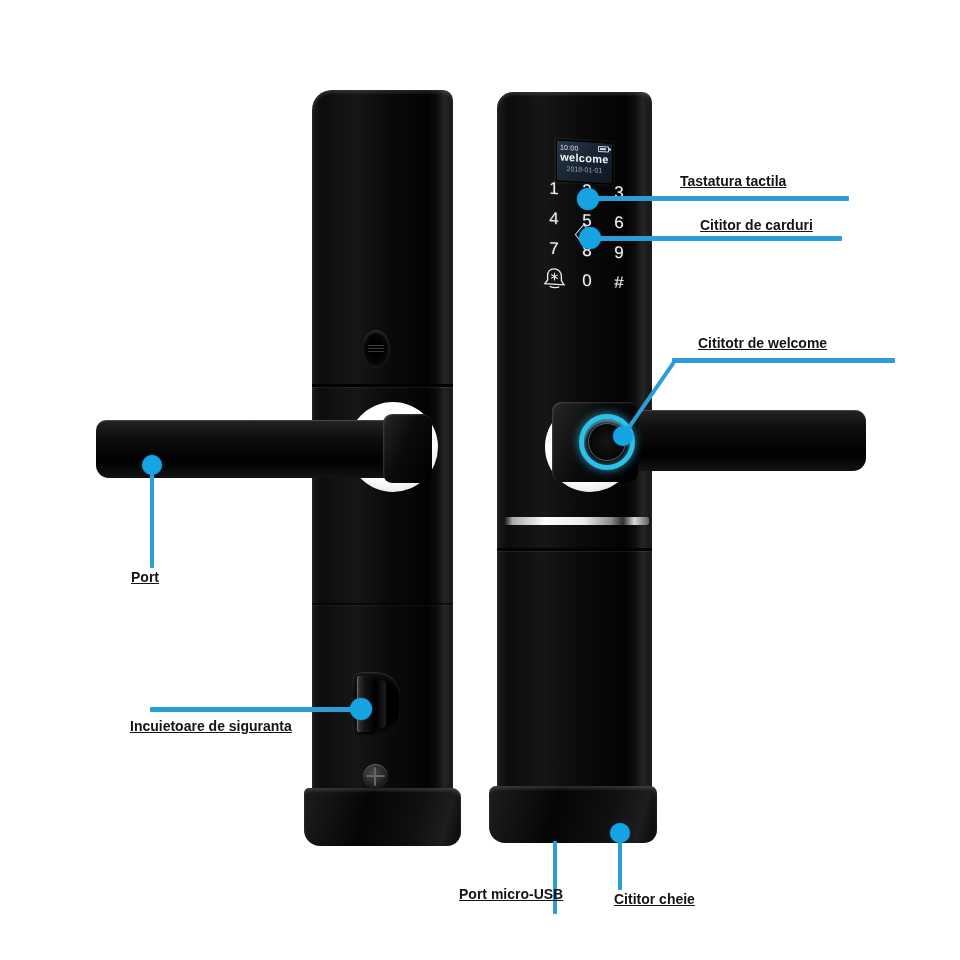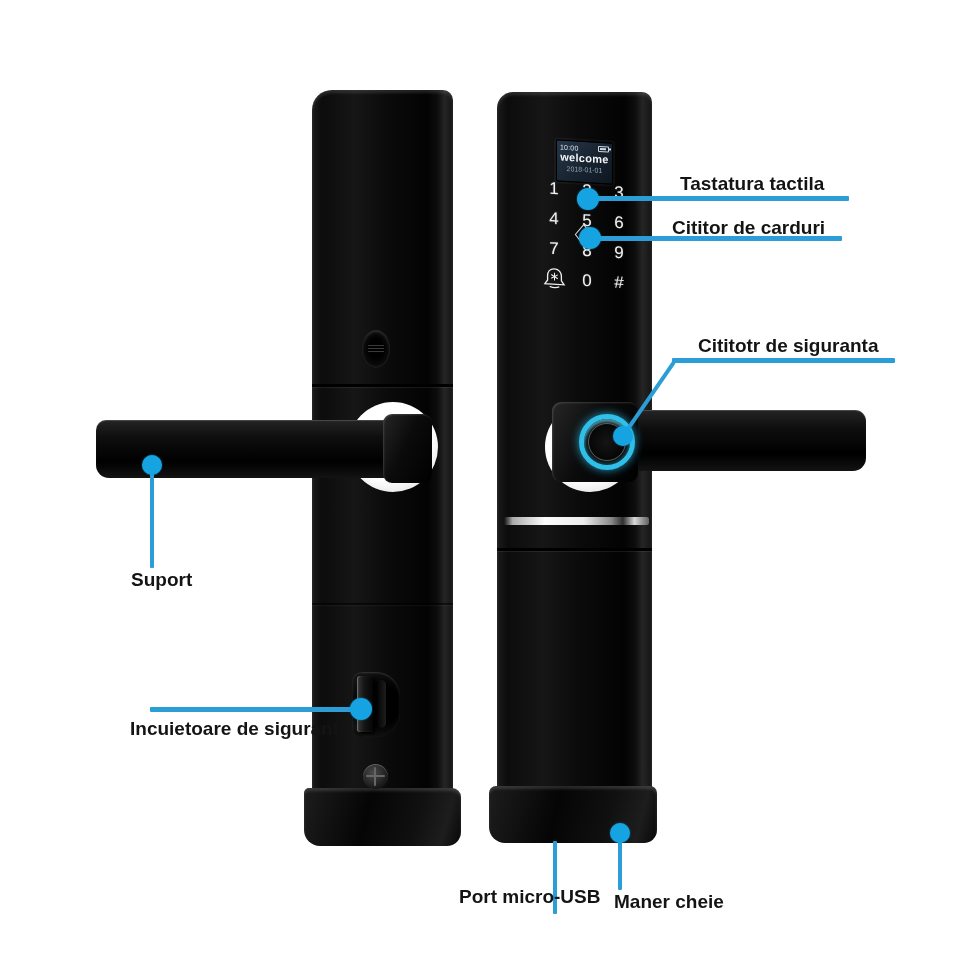--- a/index.html
+++ b/index.html
@@ -88,21 +88,21 @@
   .tt-slot{position:absolute;left:24px;top:8px;width:10px;height:48px;border-radius:5px;
     background:linear-gradient(90deg,#000,#1e1e1e);}
 
   .screw{position:absolute;left:363px;top:764px;width:25px;height:25px;border-radius:50%;
     background:radial-gradient(circle at 40% 35%, #4a4a4a, #151515 75%);
     box-shadow:inset 0 1px 1px rgba(255,255,255,.25);}
   .screw .h{position:absolute;left:3px;top:11px;width:19px;height:2px;background:#666;border-radius:1px;}
   .screw .v{position:absolute;left:11px;top:3px;width:2px;height:19px;background:#666;border-radius:1px;}
 
   
-  .lbl{position:absolute;font-size:19px;font-weight:bold;color:#141414;z-index:60;white-space:nowrap;}
+  .lbl{position:absolute;font-size:14px;font-weight:bold;color:#141414;z-index:60;white-space:nowrap;text-decoration:underline;}
   .cline{position:absolute;background:var(--cline,#2b9ed8);z-index:50;border-radius:1px;}
   .cdot{position:absolute;border-radius:50%;background:var(--cdot,#16a3e2);z-index:55;
         box-shadow:0 0 2px rgba(22,163,226,.6);}
   .d22{width:22px;height:22px;} .d20{width:20px;height:20px;}
 </style>
 </head>
 <body>
 
 <div class="stage">
 
@@ -168,37 +168,37 @@
   <div class="handlebar bar-right"></div>
   <div class="mount mount-right"></div>
   <div class="fp-ring">
     <div class="fp-inner"></div>
   </div>
 
   <div class="lbl" style="left:680px;top:173px;">Tastatura tactila</div>
   <div class="cline" style="left:589px;top:196px;width:260px;height:5px;"></div>
   <div class="cdot d22" style="left:577px;top:188px;"></div>
 
-  <div class="lbl" style="left:672px;top:217px;text-align:center;">Cititor de carduri</div>
+  <div class="lbl" style="left:700px;top:217px;text-align:center;">Cititor de carduri</div>
   <div class="cline" style="left:591px;top:236px;width:251px;height:5px;"></div>
   <div class="cdot d22" style="left:579px;top:227px;"></div>
 
-  <div class="lbl" style="left:698px;top:335px;">Cititotr de siguranta</div>
+  <div class="lbl" style="left:698px;top:335px;">Cititotr de welcome</div>
   <div class="cline" style="left:672px;top:358px;width:223px;height:5px;"></div>
   <div class="cline" style="left:674px;top:360px;width:88px;height:4px;transform:rotate(124.5deg);transform-origin:0 50%;"></div>
   <div class="cdot d20" style="left:613px;top:426px;"></div>
 
-  <div class="lbl" style="left:131px;top:569px;">Suport</div>
+  <div class="lbl" style="left:131px;top:569px;">Port</div>
   <div class="cline" style="left:150px;top:466px;width:4px;height:102px;"></div>
   <div class="cdot d20" style="left:142px;top:455px;"></div>
 
   <div class="lbl" style="left:130px;top:718px;">Incuietoare de siguranta</div>
   <div class="cline" style="left:150px;top:707px;width:211px;height:5px;"></div>
   <div class="cdot d22" style="left:350px;top:698px;"></div>
 
   <div class="lbl" style="left:459px;top:886px;">Port micro-USB</div>
   <div class="cline" style="left:553px;top:841px;width:4px;height:73px;"></div>
 
-  <div class="lbl" style="left:614px;top:891px;">Maner cheie</div>
+  <div class="lbl" style="left:614px;top:891px;">Cititor cheie</div>
   <div class="cline" style="left:618px;top:836px;width:4px;height:54px;"></div>
   <div class="cdot d20" style="left:610px;top:823px;"></div>
 
 </div>
 
 </body></html>

